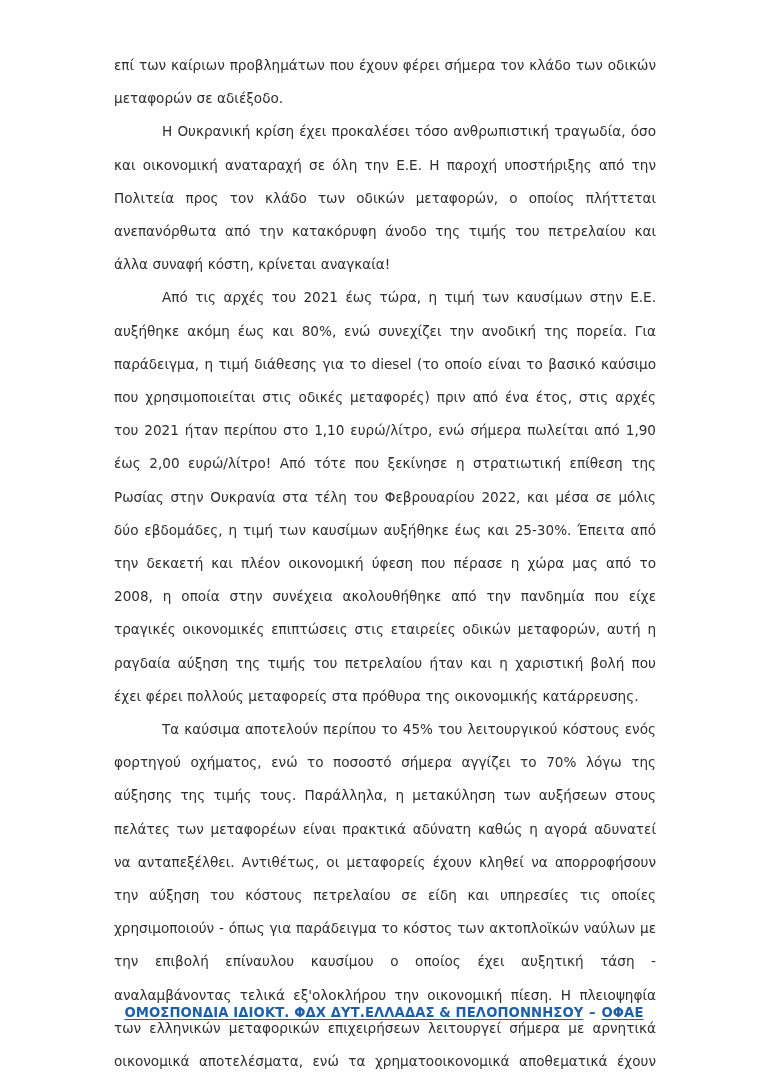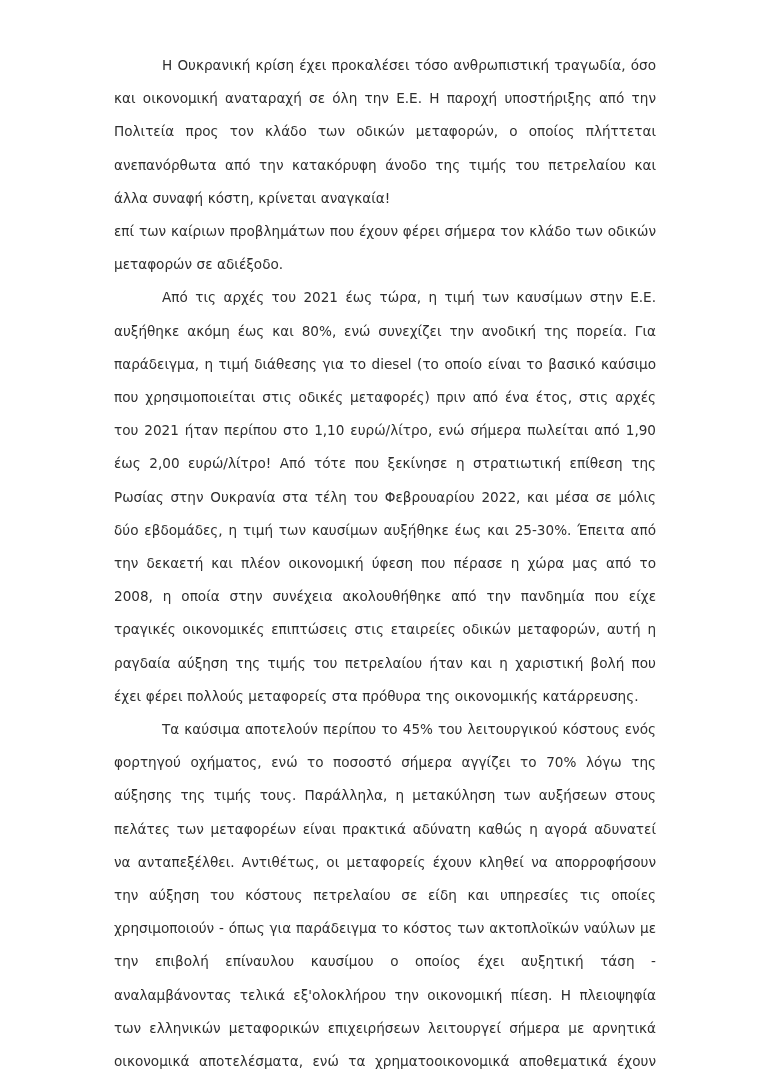--- a/index.html
+++ b/index.html
@@ -68,20 +68,23 @@
     text-decoration: none;
     padding: 0 1px;
   }
 </style>
 </head>
 <body>
 
 <div class="page">
 
   <div class="doc-body">
+    <p class="para">επί των καίριων προβλημάτων που έχουν φέρει σήμερα τον κλάδο των οδικών μεταφορών σε αδιέξοδο.</p>
     <p class="para indent">Η Ουκρανική κρίση έχει προκαλέσει τόσο ανθρωπιστική τραγωδία, όσο και οικονομική αναταραχή σε όλη την Ε.Ε. Η παροχή υποστήριξης από την Πολιτεία προς τον κλάδο των οδικών μεταφορών, ο οποίος πλήττεται ανεπανόρθωτα από την κατακόρυφη άνοδο της τιμής του πετρελαίου και άλλα συναφή κόστη, κρίνεται αναγκαία!</p>
-    <p class="para">επί των καίριων προβλημάτων που έχουν φέρει σήμερα τον κλάδο των οδικών μεταφορών σε αδιέξοδο.</p>
     <p class="para indent">Από τις αρχές του 2021 έως τώρα, η τιμή των καυσίμων στην Ε.Ε. αυξήθηκε ακόμη έως και 80%, ενώ συνεχίζει την ανοδική της  πορεία. Για παράδειγμα, η τιμή διάθεσης για το diesel (το οποίο είναι το βασικό καύσιμο που χρησιμοποιείται στις οδικές μεταφορές) πριν από ένα έτος, στις αρχές του 2021 ήταν περίπου στο 1,10 ευρώ/λίτρο, ενώ σήμερα πωλείται από 1,90 έως 2,00 ευρώ/λίτρο! Από τότε που ξεκίνησε η στρατιωτική επίθεση της Ρωσίας στην Ουκρανία στα τέλη του Φεβρουαρίου 2022, και μέσα σε μόλις δύο εβδομάδες, η τιμή των καυσίμων αυξήθηκε έως και 25-30%. Έπειτα από την δεκαετή και πλέον οικονομική ύφεση που πέρασε η χώρα μας από το 2008, η οποία στην συνέχεια ακολουθήθηκε από την πανδημία που είχε τραγικές οικονομικές επιπτώσεις στις εταιρείες οδικών μεταφορών, αυτή η ραγδαία αύξηση της τιμής του πετρελαίου ήταν και η χαριστική βολή που έχει φέρει πολλούς μεταφορείς στα πρόθυρα της οικονομικής κατάρρευσης.</p>
     <p class="para indent">Τα καύσιμα αποτελούν περίπου το 45% του λειτουργικού κόστους ενός φορτηγού οχήματος, ενώ το ποσοστό σήμερα αγγίζει το 70% λόγω της αύξησης της τιμής τους. Παράλληλα, η μετακύληση των αυξήσεων στους πελάτες των μεταφορέων είναι πρακτικά αδύνατη καθώς η αγορά αδυνατεί να ανταπεξέλθει. Αντιθέτως, οι μεταφορείς έχουν κληθεί να απορροφήσουν την αύξηση του κόστους πετρελαίου σε είδη και υπηρεσίες τις οποίες χρησιμοποιούν - όπως για παράδειγμα το κόστος των ακτοπλοϊκών ναύλων με την επιβολή επίναυλου καυσίμου ο οποίος έχει αυξητική τάση - αναλαμβάνοντας τελικά εξ'ολοκλήρου την οικονομική πίεση. Η πλειοψηφία των ελληνικών μεταφορικών επιχειρήσεων λειτουργεί σήμερα με αρνητικά οικονομικά αποτελέσματα, ενώ τα χρηματοοικονομικά αποθεματικά έχουν πλέον μηδενιστεί. Παράλληλα, θα πρέπει να λάβουμε υπόψη πως η συντριπτική πλειοψηφία των εταιρειών οδικών μεταφορών είναι μικρές καθώς στην Ελλάδα πρόκειται κατά κύριο λόγο για μεμονωμένους αυτοκινητιστές, με τον μέσο όρο ιδιοκτησίας φορτηγών οχημάτων να φτάνει τα 1,2 οχήματα ανά ιδιοκτήτη. Γίνεται εύκολα αντιληπτό πως οι</p>
   </div>
 
+  <div class="footer">
+    <span class="u">ΟΜΟΣΠΟΝΔΙΑ ΙΔΙΟΚΤ. ΦΔΧ ΔΥΤ.ΕΛΛΑΔΑΣ &amp; ΠΕΛΟΠΟΝΝΗΣΟΥ</span><span class="dash"> – </span><span class="u">ΟΦΑΕ</span>
+  </div>
 
 </div>
 
 </body></html>

